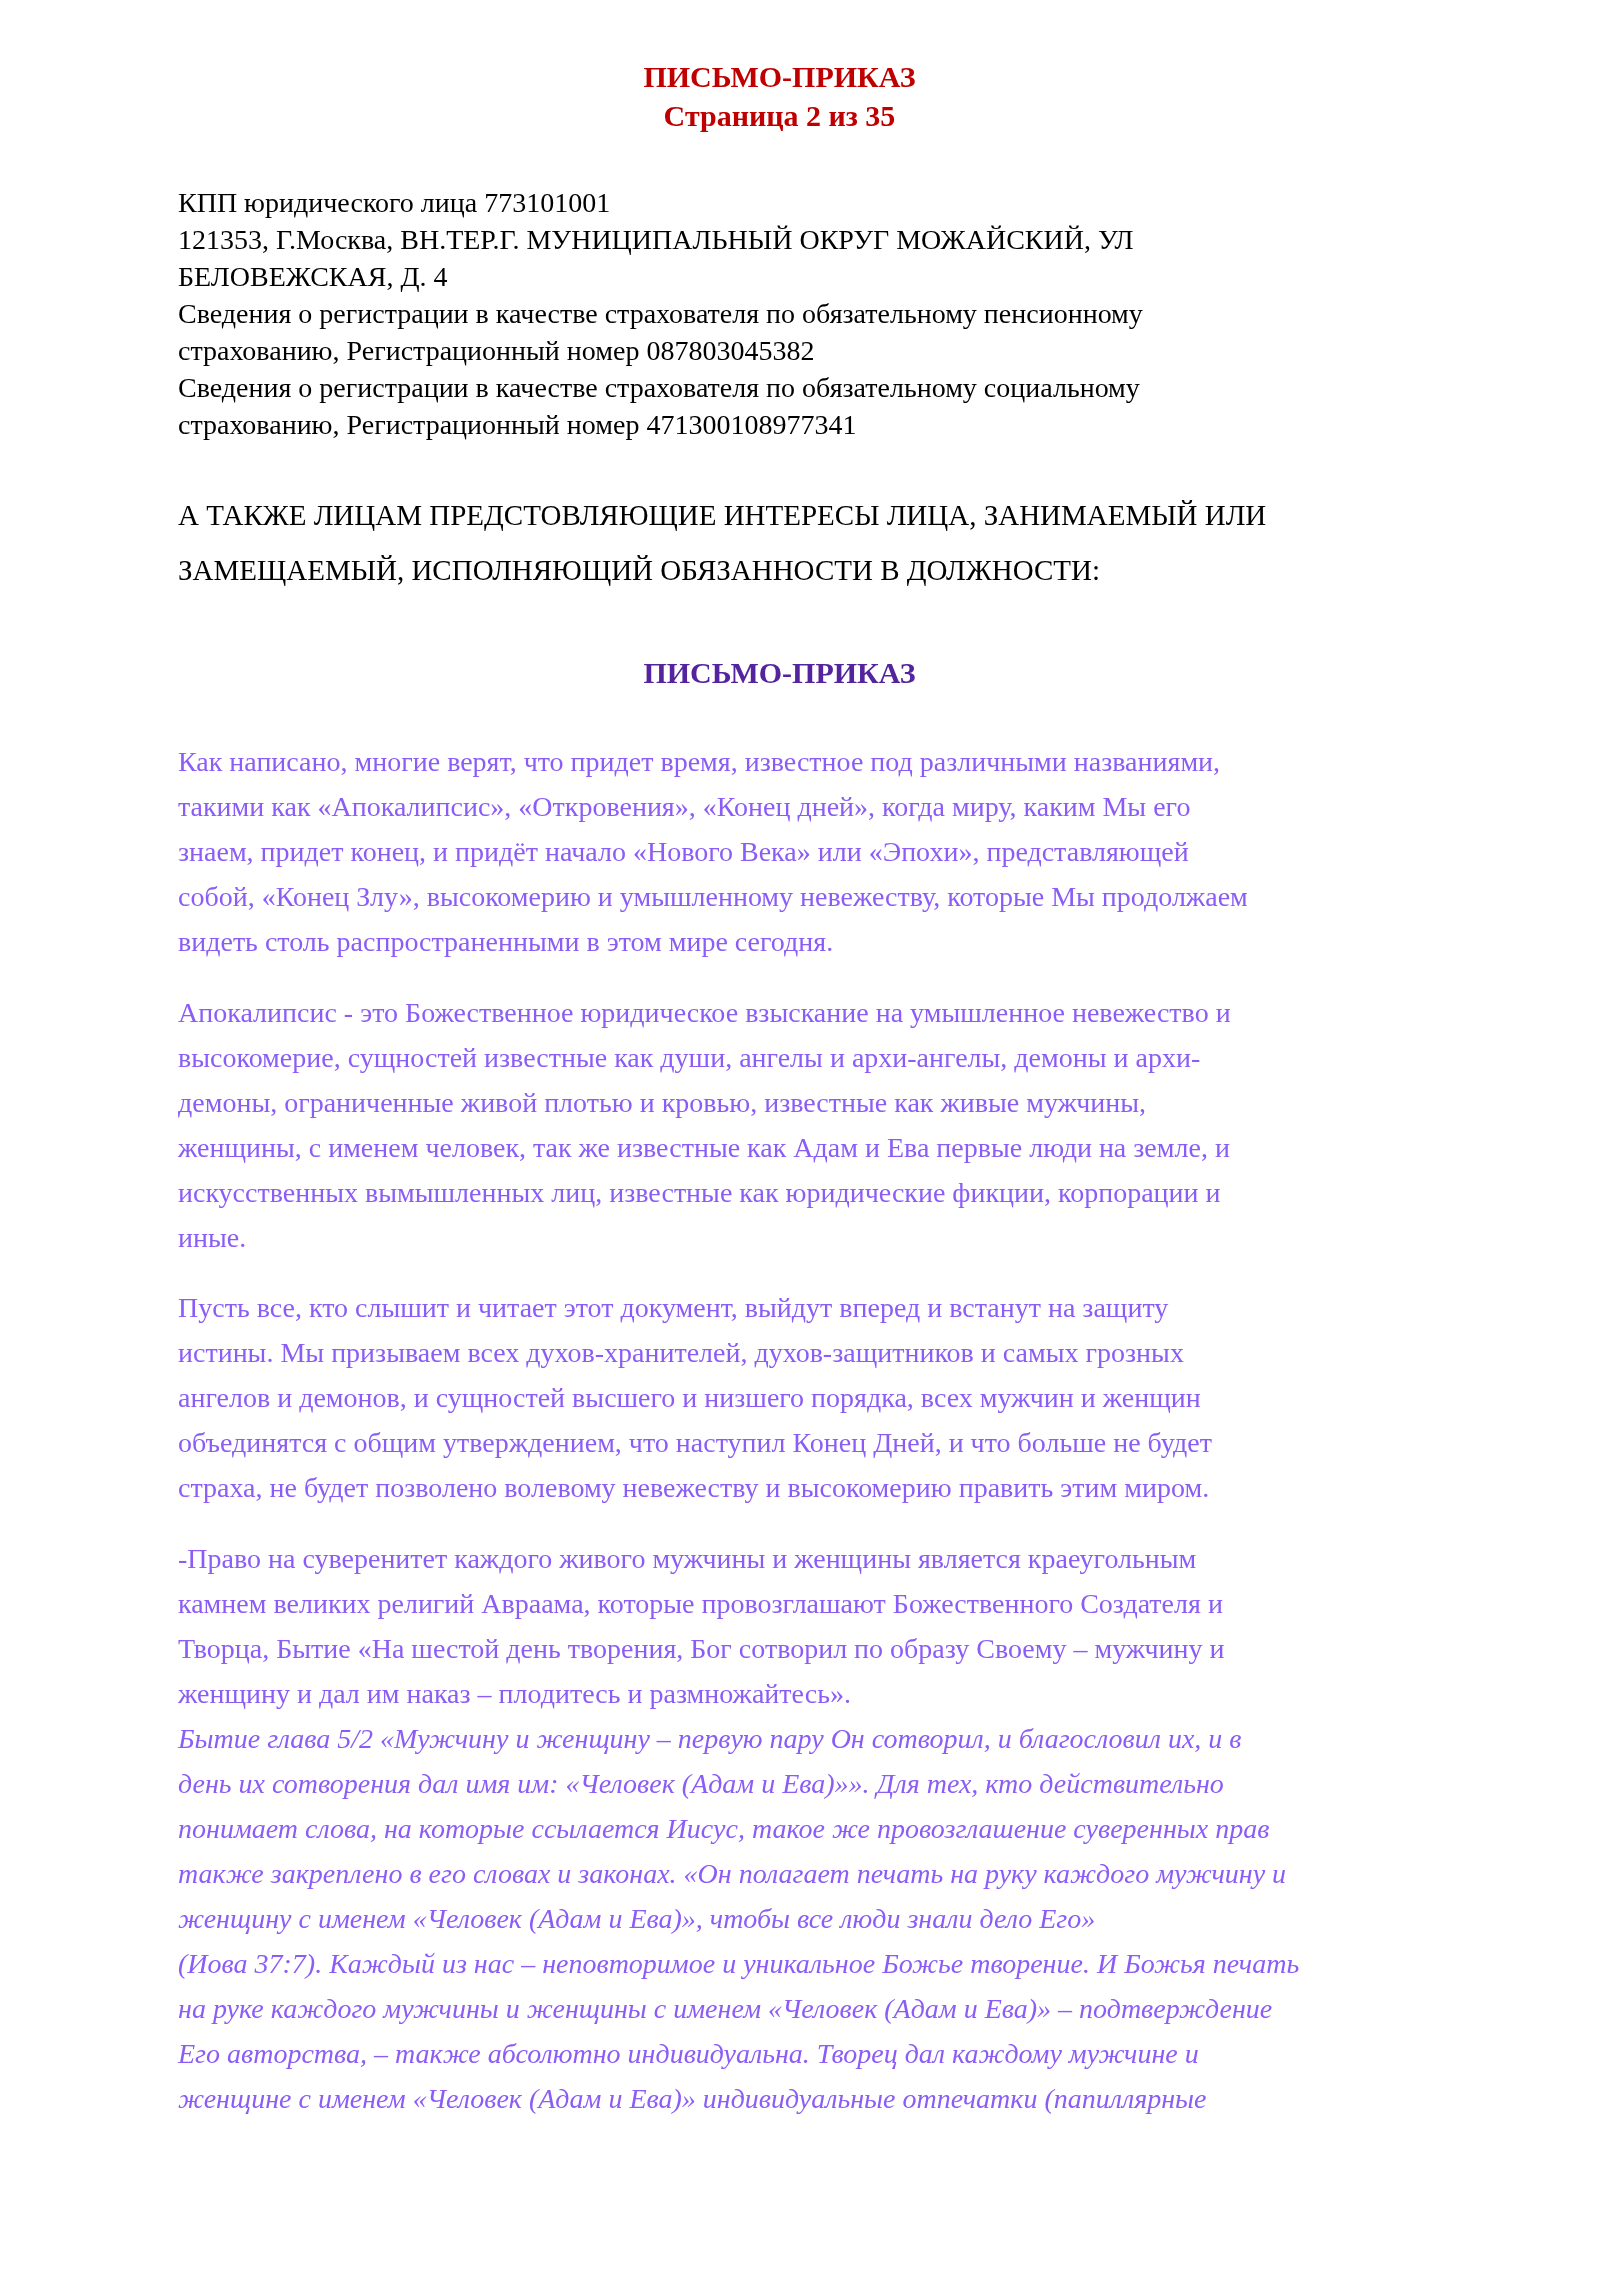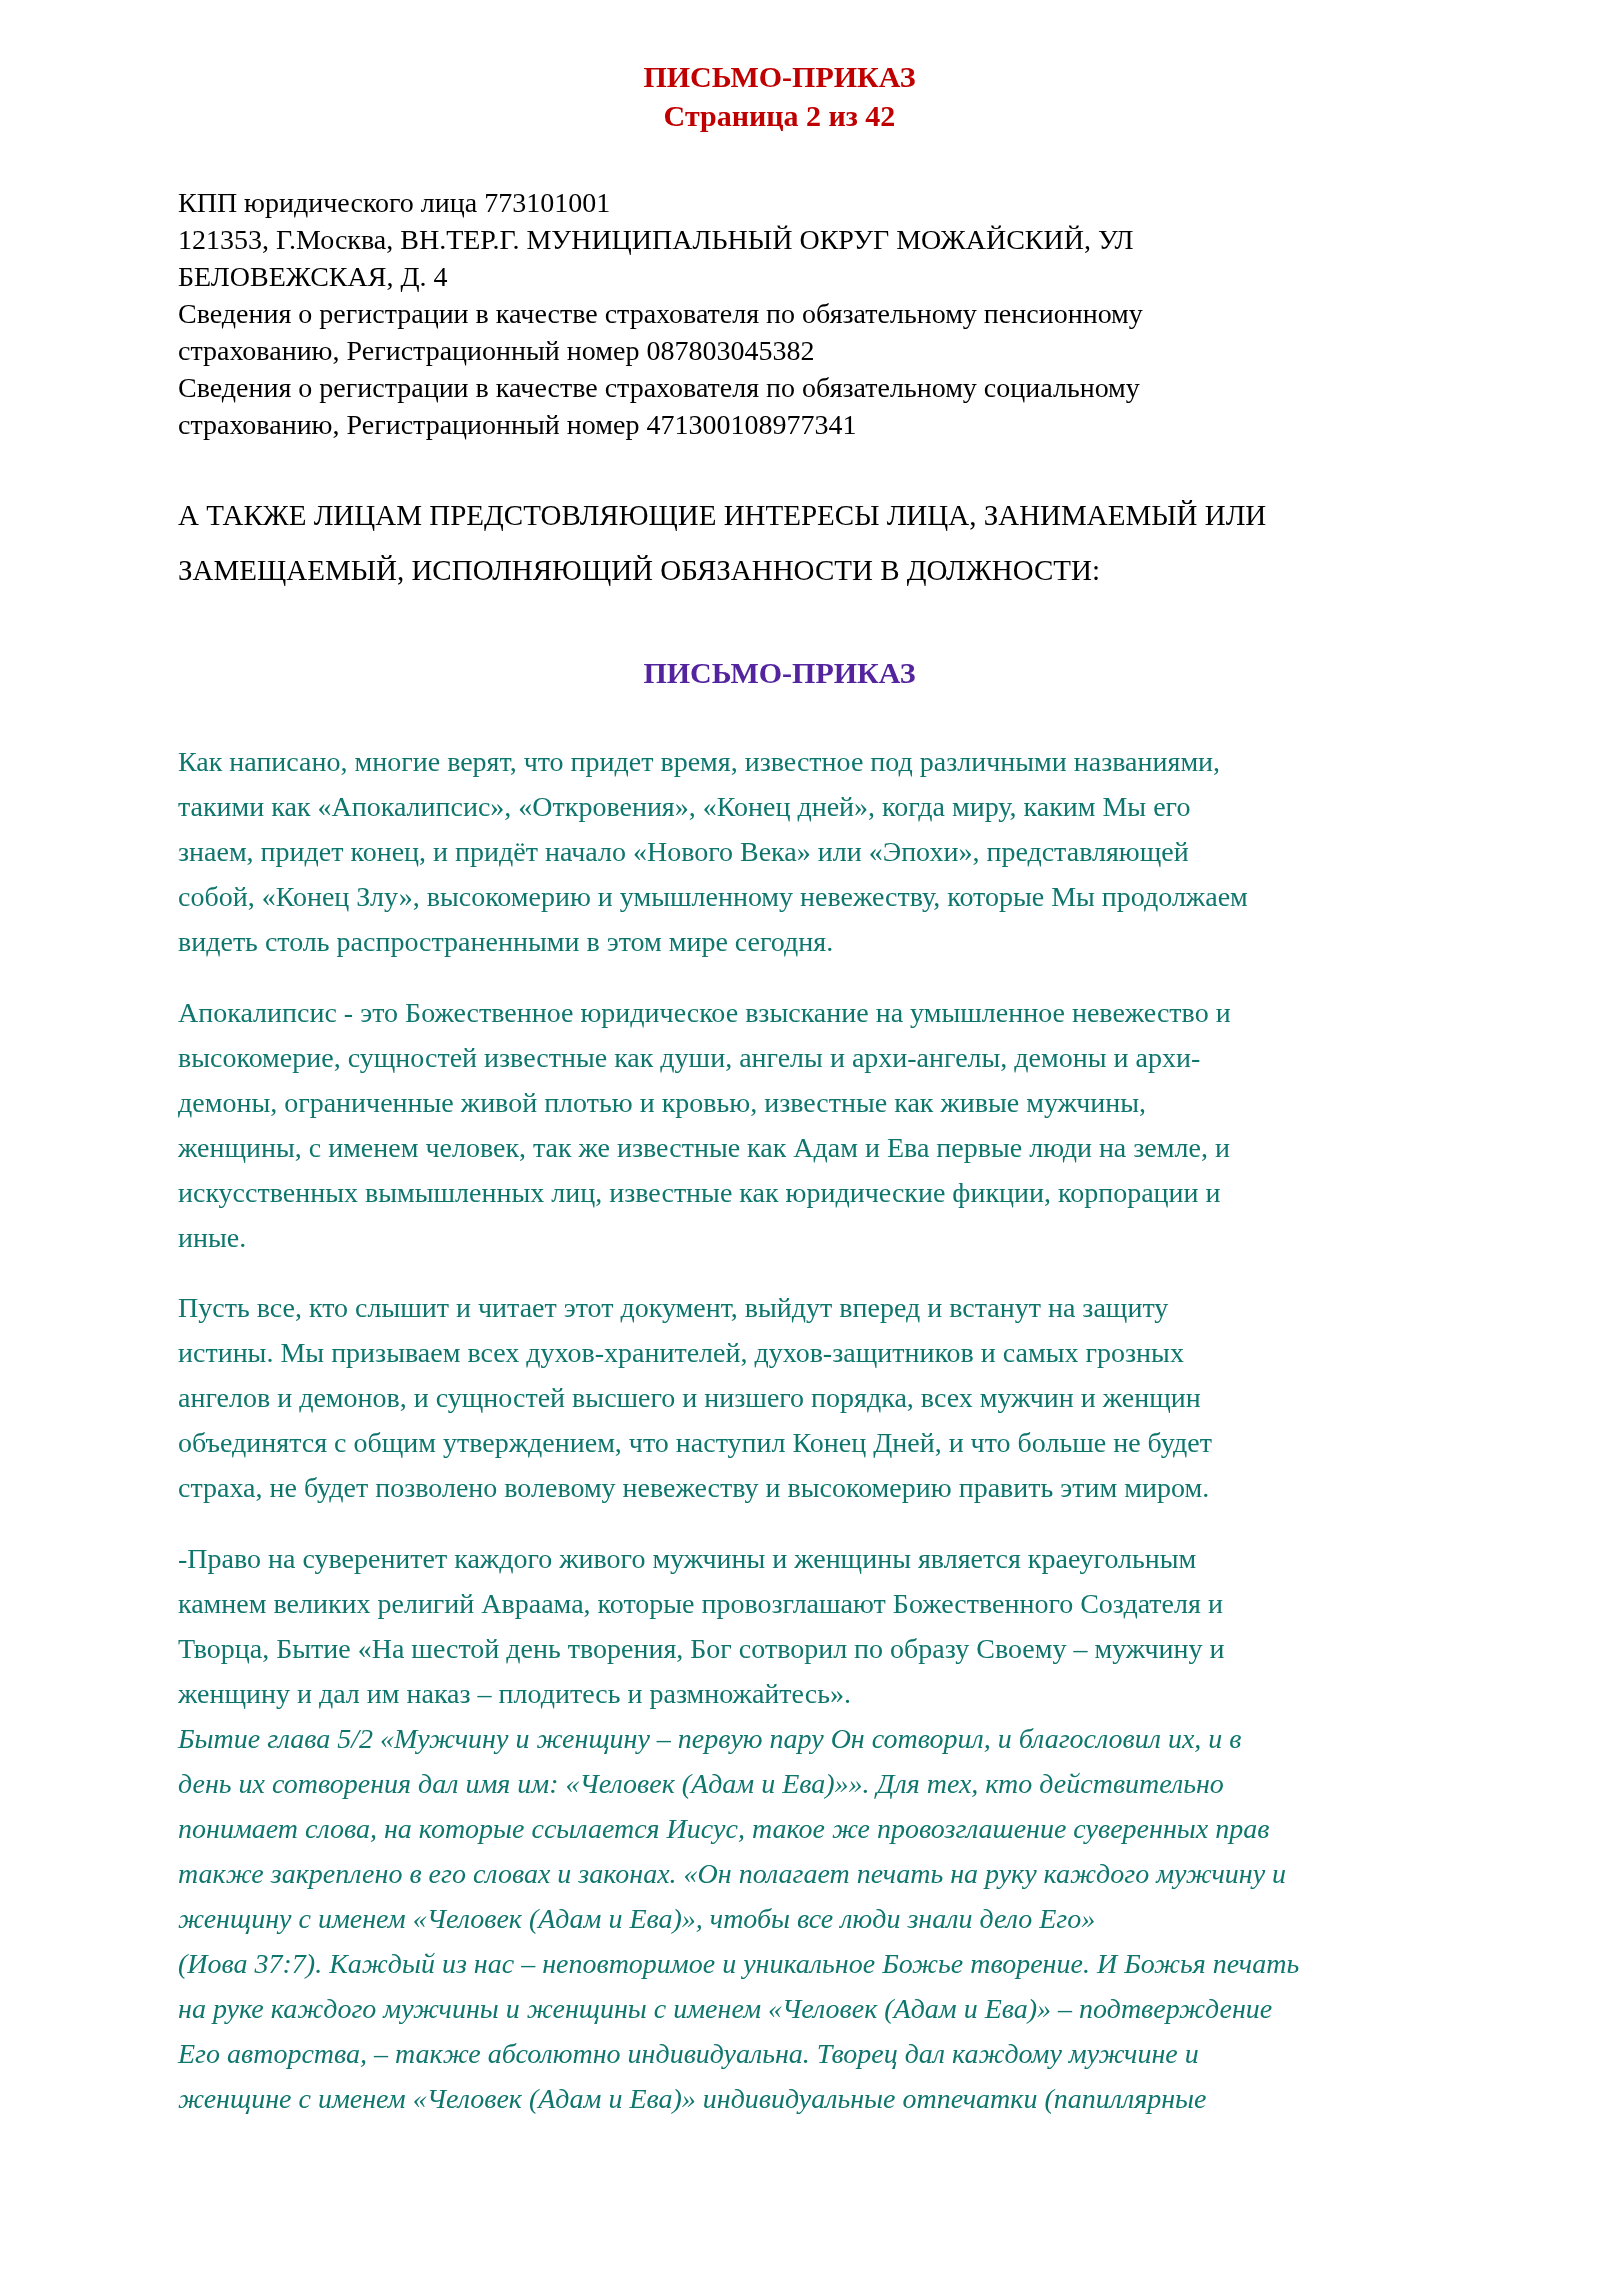--- a/index.html
+++ b/index.html
@@ -44,21 +44,21 @@
   .section-title {
     margin-top: 55px;
     text-align: center;
     color: #54249e;
     font-weight: bold;
     font-size: 30px;
     line-height: 39px;
   }
   .body-text {
     margin-top: 47px;
-    color: #0f766e;
+    color: #8b5cf6;
     font-size: 28px;
     line-height: 45px;
   }
   .para {
     margin: 0 0 25.5px 0;
     white-space: pre-line;
   }
   .para.no-gap-after {
     margin-bottom: 0;
   }
@@ -67,21 +67,21 @@
     font-style: italic;
   }
 </style>
 </head>
 <body>
 
 <div class="page">
 
   <div class="doc-title">ПИСЬМО-ПРИКАЗ</div>
 
-  <div class="doc-title">Страница 2 из 42</div>
+  <div class="doc-title">Страница 2 из 35</div>
 
   <div class="header-block">КПП юридического лица 773101001
 121353, Г.Москва, ВН.ТЕР.Г. МУНИЦИПАЛЬНЫЙ ОКРУГ МОЖАЙСКИЙ, УЛ
 БЕЛОВЕЖСКАЯ, Д. 4
 Сведения о регистрации в качестве страхователя по обязательному пенсионному
 страхованию, Регистрационный номер 087803045382
 Сведения о регистрации в качестве страхователя по обязательному социальному
 страхованию, Регистрационный номер 471300108977341</div>
 
   <div class="addressee">А ТАКЖЕ ЛИЦАМ ПРЕДСТОВЛЯЮЩИЕ ИНТЕРЕСЫ ЛИЦА, ЗАНИМАЕМЫЙ ИЛИ

